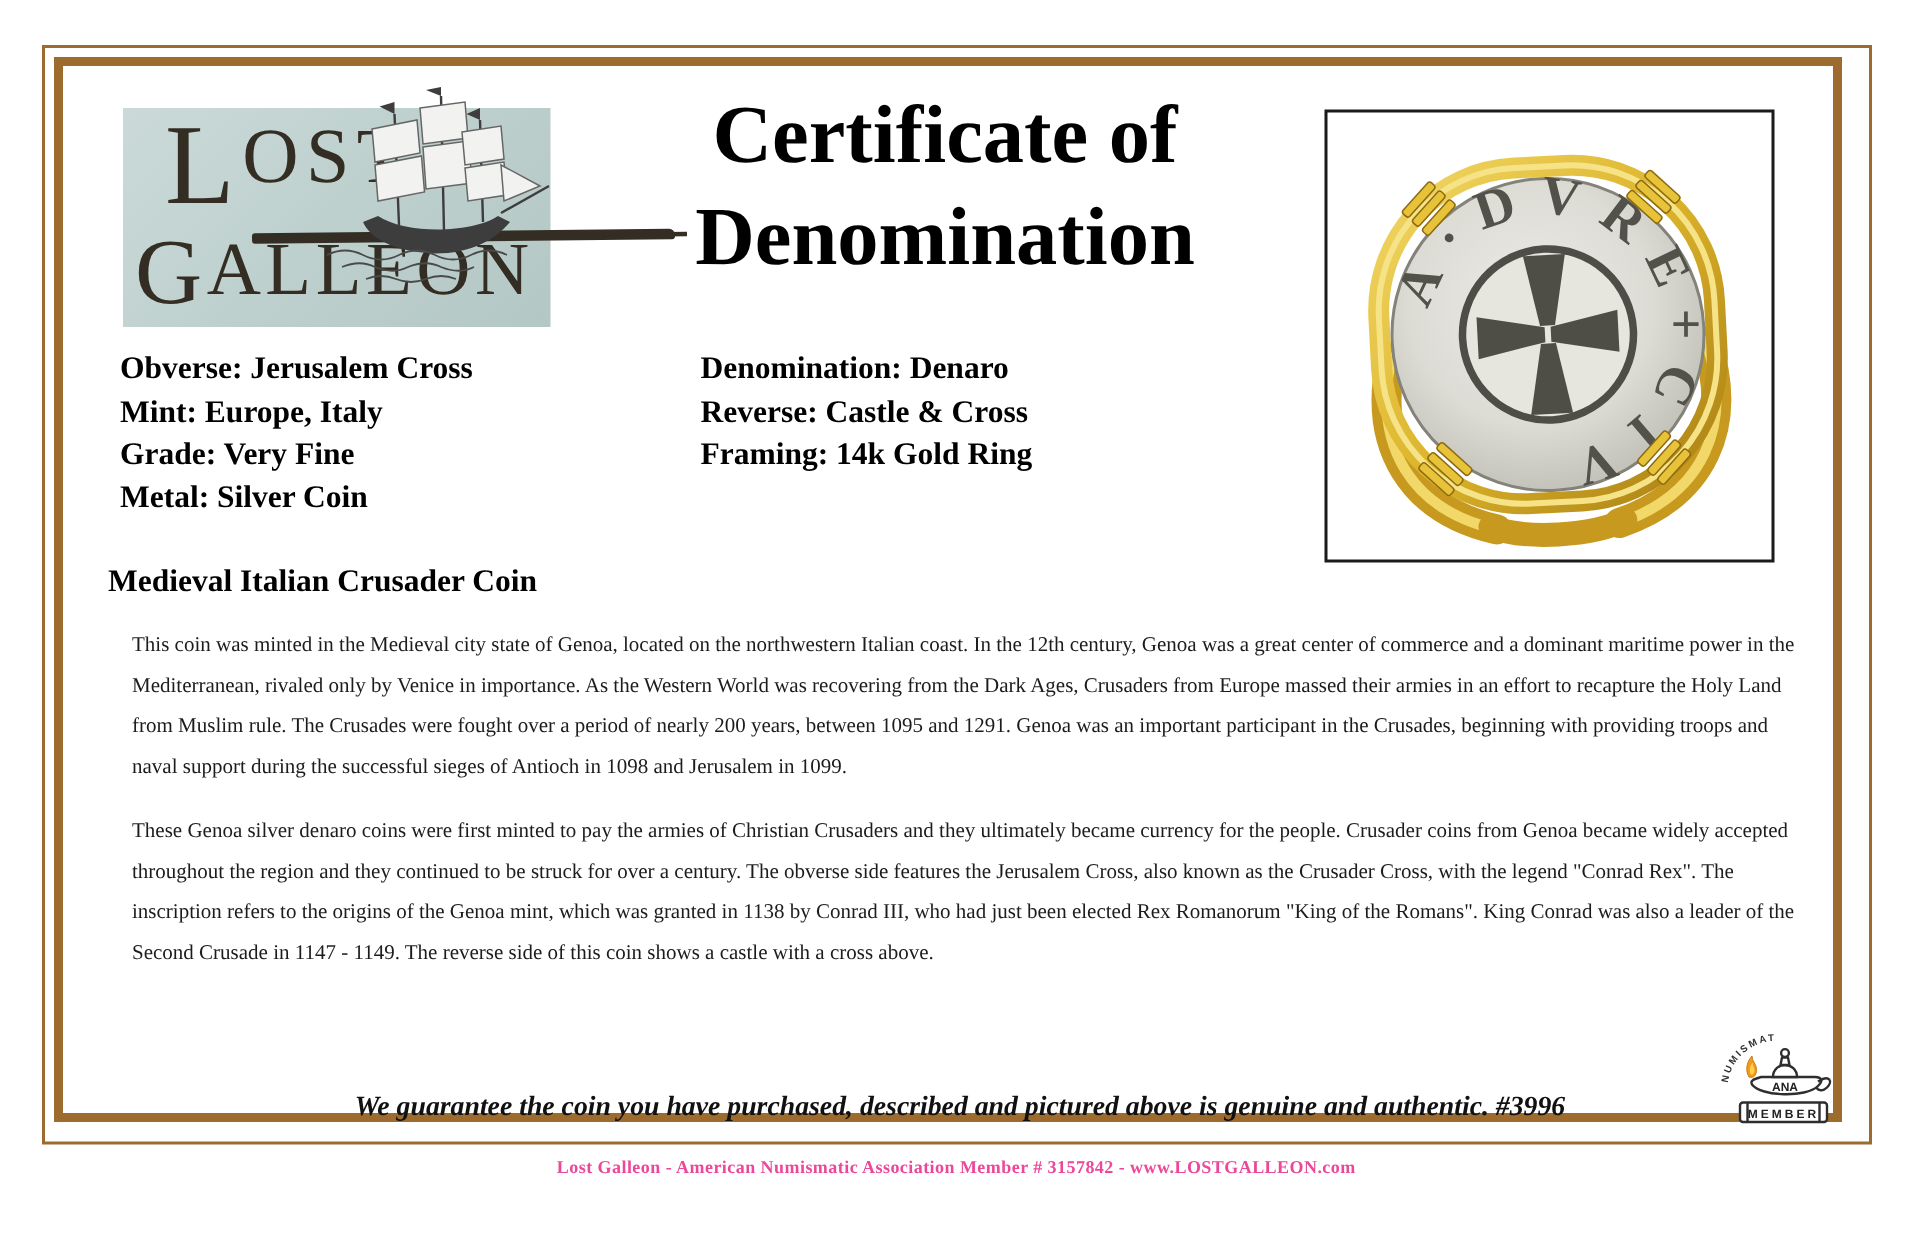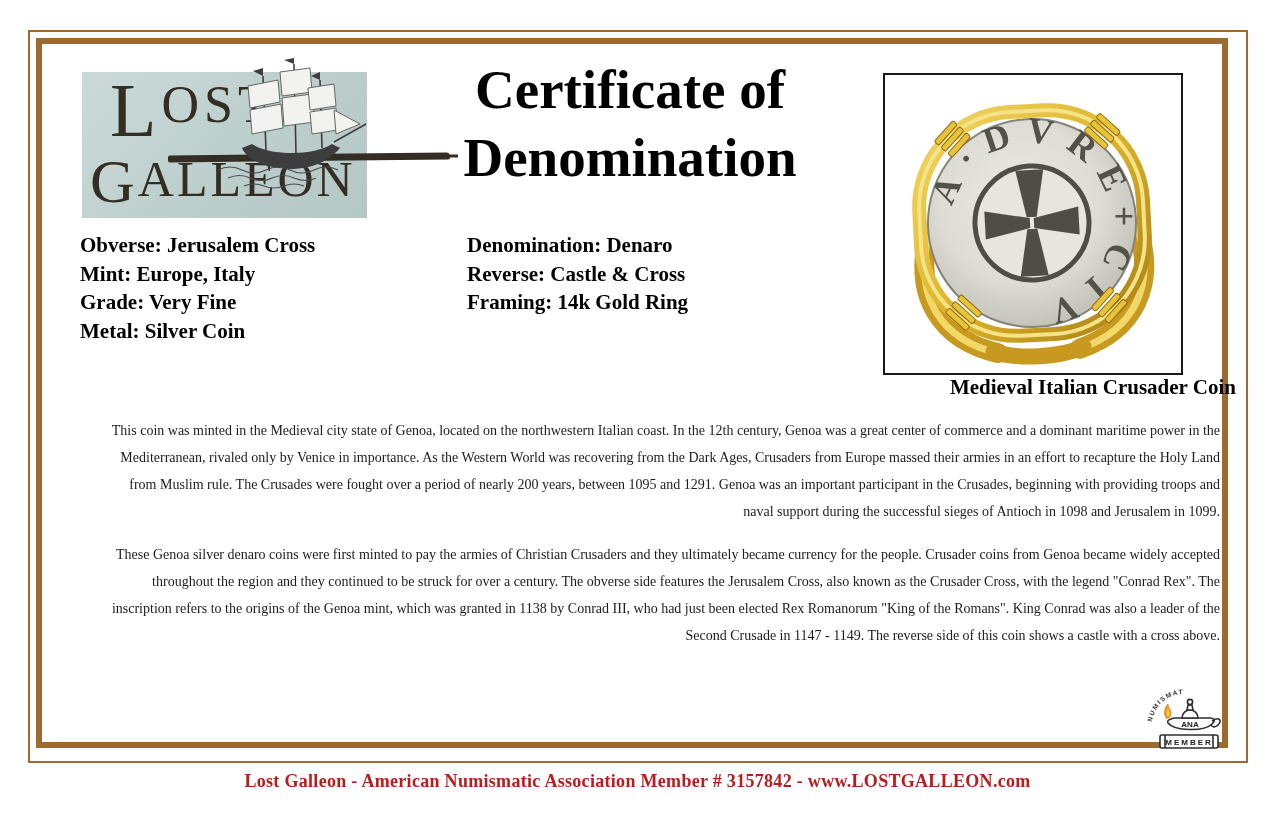--- a/index.html
+++ b/index.html
@@ -67,37 +67,37 @@
   }
   
   .specs-left{position:absolute;left:80px;top:231px;}
   .specs-right{position:absolute;left:467px;top:231px;}
   .spec-row{
     font-size:21px;font-weight:700;line-height:28.5px;color:#000;
     white-space:nowrap;
   }
   
   .description{
-    position:absolute;left:94px;top:374px;width:1142px;color:var(--ink);text-align:right;
+    position:absolute;left:72px;top:374px;width:1142px;color:var(--ink);
   }
   .desc-heading{font-size:21px;font-weight:700;line-height:27px;margin:0 0 3px 0;color:#000;}
   .description p{margin:16px;font-size:14px;line-height:27px;}
   
   .guarantee{
     position:absolute;left:70px;top:728px;width:1140px;
     text-align:center;font-style:italic;font-weight:600;
     font-size:18.5px;color:#111;
   }
   
   .seal{position:absolute;left:1144px;top:688px;}
   
   .footer{
     position:absolute;left:0;top:771px;width:1275px;
-    text-align:center;font-size:18px;font-weight:700;
-    color:#b91c1c;letter-spacing:0.3px;
+    text-align:center;font-size:12px;font-weight:700;
+    color:#ec4899;letter-spacing:0.3px;
   }
 </style>
 </head>
 <body>
 
 <div class="page">
 
   <div class="border-outer"></div>
   <div class="border-inner"></div>
 
@@ -219,20 +219,21 @@
     <div class="spec-row">Reverse: Castle &amp; Cross</div>
     <div class="spec-row">Framing: 14k Gold Ring</div>
   </div>
 
   <div class="description">
     <h2 class="desc-heading">Medieval Italian Crusader Coin</h2>
     <p>This coin was minted in the Medieval city state of Genoa, located on the northwestern Italian coast. In the 12th century, Genoa was a great center of commerce and a dominant maritime power in the Mediterranean, rivaled only by Venice in importance. As the Western World was recovering from the Dark Ages, Crusaders from Europe massed their armies in an effort to recapture the Holy Land from Muslim rule. The Crusades were fought over a period of nearly 200 years, between 1095 and 1291. Genoa was an important participant in the Crusades, beginning with providing troops and naval support during the successful sieges of Antioch in 1098 and Jerusalem in 1099.</p>
     <p>These Genoa silver denaro coins were first minted to pay the armies of Christian Crusaders and they ultimately became currency for the people. Crusader coins from Genoa became widely accepted throughout the region and they continued to be struck for over a century. The obverse side features the Jerusalem Cross, also known as the Crusader Cross, with the legend "Conrad Rex". The inscription refers to the origins of the Genoa mint, which was granted in 1138 by Conrad III, who had just been elected Rex Romanorum "King of the Romans". King Conrad was also a leader of the Second Crusade in 1147 - 1149. The reverse side of this coin shows a castle with a cross above.</p>
   </div>
 
+  <div class="guarantee">We guarantee the coin you have purchased, described and pictured above is genuine and authentic. #3996</div>
 
   <svg class="seal" width="90" height="68" viewBox="0 0 90 68">
     <defs>
       <path id="sealArc" d="M8,34 A32,32 0 0 1 38,6" fill="none"></path>
     </defs>
     <text font-family="'Liberation Sans',sans-serif" font-size="6.5" font-weight="bold" fill="#333" letter-spacing="1.5">
       <textPath href="#sealArc" startOffset="0%">NUMISMATIC</textPath>
     </text>
 
     <path d="M22,30 C19,25 21,19 24,16 C24,20 27,21 27,25 C27,29 25,31 22,30 Z" fill="#f59a1c" stroke="#c57408" stroke-width="0.6"></path>

